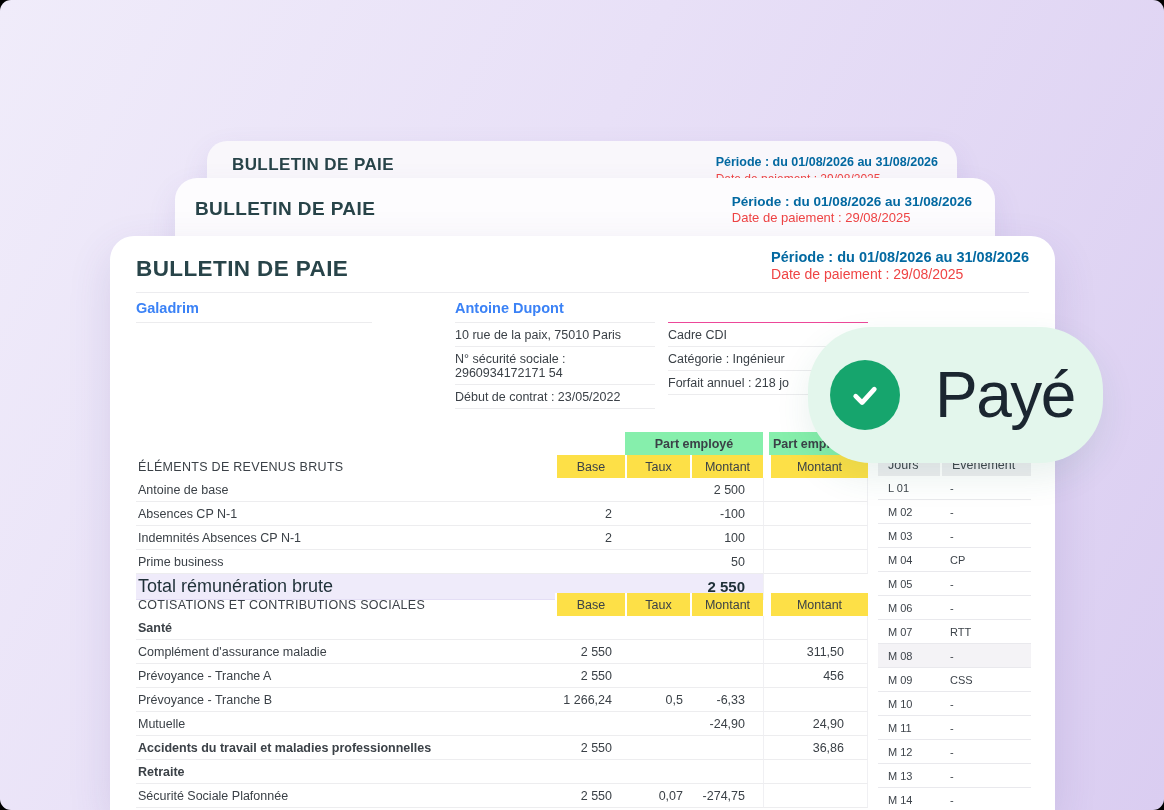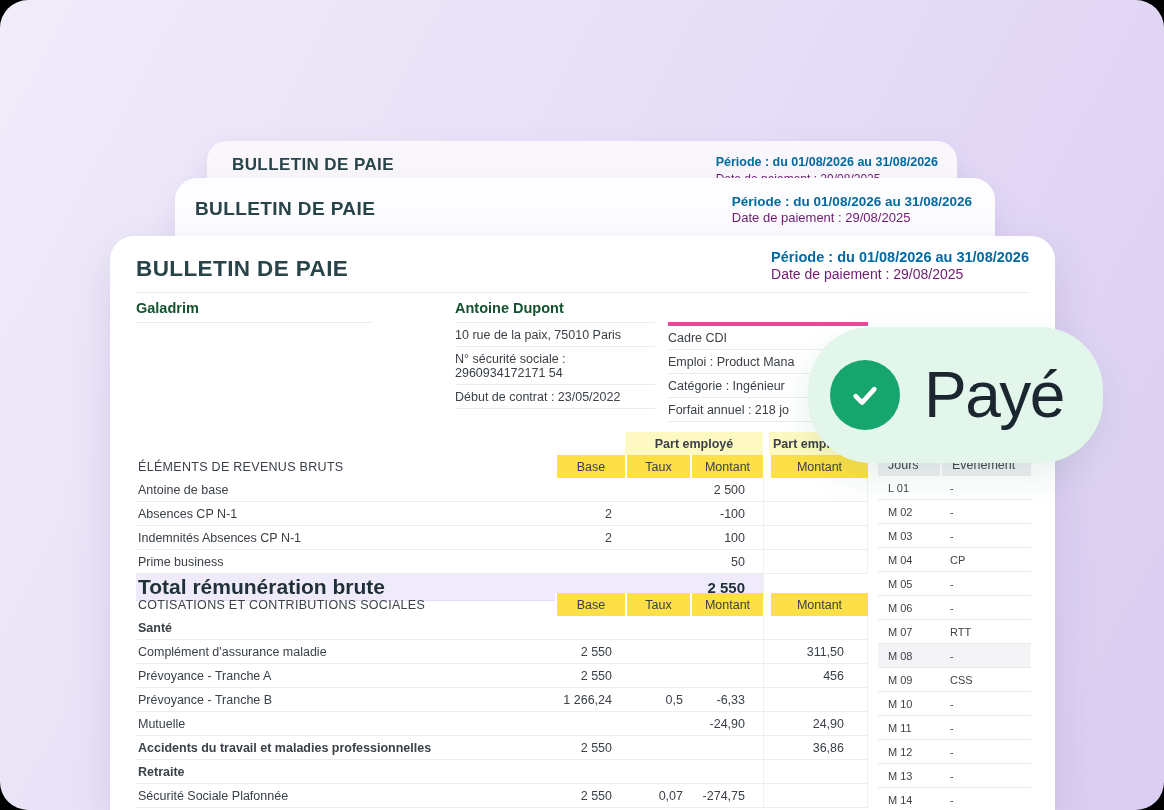--- a/index.html
+++ b/index.html
@@ -1,65 +1,65 @@
 <!DOCTYPE html>
 <html><head>
 <meta charset="utf-8">
 <style>
   html,body{margin:0;padding:0;width:1164px;height:810px;background:#000;overflow:hidden;
     font-family:"Liberation Sans","DejaVu Sans",sans-serif;}
-  .canvas{position:absolute;inset:0;border-radius:28px;overflow:hidden;
+  .canvas{position:absolute;inset:0;border-radius:11px;overflow:hidden;
     background:linear-gradient(118deg,#f0ecfa 0%,#e8e0f7 42%,#dacdf1 100%);}
   .card{position:absolute;background:#fff;}
   .card-back2{left:207px;top:141px;width:750px;height:70px;border-radius:20px;background:#f9f7fb;
     box-shadow:0 10px 28px rgba(93,70,160,.10);z-index:1;}
   .card-back1{left:175px;top:178px;width:820px;height:84px;border-radius:22px;background:#fdfcfe;
     box-shadow:0 12px 30px rgba(93,70,160,.10);z-index:2;}
   .card-main{left:110px;top:236px;width:945px;height:574px;border-radius:24px 24px 0 0;background:#ffffff;
     box-shadow:0 16px 44px rgba(80,58,145,.14);z-index:3;}
   .bp-title{position:absolute;color:#284449;font-weight:700;letter-spacing:.4px;}
   .t3{left:25px;top:14px;font-size:17px;}
   .t2{left:20px;top:20px;font-size:19px;}
   .t1{left:26px;top:20px;font-size:22.5px;}
   .pblock{position:absolute;text-align:left;}
   .pb3{right:19px;top:13px;} .pb3 .per{font-size:12.5px;} .pb3 .pdate{font-size:12px;}
   .pb2{right:23px;top:15px;} .pb2 .per{font-size:13.5px;} .pb2 .pdate{font-size:13px;}
   .pb1{right:26px;top:13px;} .pb1 .per{font-size:14.5px;} .pb1 .pdate{font-size:14px;}
   .per{font-weight:700;color:#0369a1;line-height:17px;}
-  .pdate{color:#701a75;line-height:16px;}
+  .pdate{color:#ef4444;line-height:16px;}
   .head-rule{position:absolute;left:26px;right:26px;top:56px;height:1px;background:#ececef;}
   .info-col{position:absolute;top:64px;}
   .ic1{left:26px;width:236px;} .ic2{left:345px;width:200px;}
-  .ic3{left:558px;width:200px;top:86px;border-top:4px solid #ec4899;}
-  .info-name{font-size:14.5px;font-weight:700;color:#14532d;padding:0 0 6px 0;border-bottom:1px solid #ececee;}
+  .ic3{left:558px;width:200px;top:86px;border-top:1px solid #ec4899;}
+  .info-name{font-size:14.5px;font-weight:700;color:#3b82f6;padding:0 0 6px 0;border-bottom:1px solid #ececee;}
   .info-row{font-size:12.5px;color:#3b4147;line-height:14px;padding:5px 0 4px 0;border-bottom:1px solid #ececee;white-space:pre-line;}
   
   .badge{position:absolute;left:698px;top:91px;width:295px;height:136px;border-radius:63px;background:#e3f6ec;
-    display:flex;align-items:center;z-index:30;box-shadow:0 14px 34px rgba(40,120,85,.10);}
+    display:flex;align-items:center;z-index:30;box-shadow:0 14px 34px rgba(40,120,85,.10);gap:11px;}
   .badge-circle{width:70px;height:70px;border-radius:50%;background:#16a56d;margin-left:22px;flex:0 0 auto;
     display:flex;align-items:center;justify-content:center;}
   .badge-text{margin-left:24px;font-size:64px;font-weight:500;color:#1b2630;letter-spacing:-1.5px;line-height:1;}
   
   table{border-collapse:separate;border-spacing:0;table-layout:fixed;}
   .pay-table{position:absolute;left:26px;width:732px;}
   .gross{top:196px;} .cotis{top:357px;}
   .pay-table td,.pay-table th{height:21px;font-size:12.5px;color:#3b4147;overflow:hidden;white-space:nowrap;}
   .pay-table td{border-bottom:1px solid #ededef;}
   .sec-th{text-align:left;font-weight:400;font-size:11px;letter-spacing:.3px;color:#3d444b;padding-left:2px;}
   .vh{background:#fde047;border-left:2px solid #fff;text-align:center;font-weight:400;}
-  .grp{background:#fef9c3;font-weight:700;text-align:center;height:20px;}
+  .grp{background:#86efac;font-weight:700;text-align:center;height:20px;}
   .nobg{background:transparent;border:none;}
   .lbl{padding-left:2px;}
   .bold{font-weight:700;color:#2b353d;}
   .r{text-align:right;}
   .c-base{padding-right:13px;} .c-taux{padding-right:7px;} .c-mont{padding-right:18px;} .c-emp{padding-right:23px;}
   td.gapc{border-bottom:1px solid #ededef;border-left:1px solid #f0f0f3;}
   td.empb{border-right:1px solid #f0f0f3;}
   .tot td{background:#efebfa;border-bottom:1px solid #e4def5;height:23px;}
-  .tot td.lbl{font-size:21px;font-weight:700;color:#1f3038;margin-top:27px;}
+  .tot td.lbl{font-size:18px;font-weight:400;color:#1f3038;margin-top:27px;}
   .tot td.c-mont{font-size:15px;font-weight:700;color:#1f3038;}
   .tot td.gapc,.tot td.empc{background:transparent;border-bottom:none;}
   
   .cal{position:absolute;left:768px;top:217px;width:153px;}
   .cal table{width:100%;}
   .cal th{background:#ededf0;font-weight:400;font-size:12.5px;color:#3d444b;text-align:left;height:21px;padding-left:10px;}
   .cal th + th{border-left:2px solid #fff;}
   .cal td{height:21px;font-size:11px;color:#3d434a;border-bottom:1px solid #e9e9ed;padding-left:10px;white-space:nowrap;}
   .cal tr.hl td{background:#f4f3f6;}
 </style>
@@ -103,21 +103,20 @@
       <div class="info-row">10 rue de la paix, 75010 Paris</div>
           <div class="info-row">N° sécurité sociale : 2960934172171 54</div>
           <div class="info-row">Début de contrat : 23/05/2022</div>
         </div>
     </div>
 
     <div class="info-col ic3">
       <div>
 
       <div class="info-row">Cadre CDI</div>
-          <div class="info-row">Emploi : Product Mana</div>
           <div class="info-row">Catégorie : Ingénieur</div>
           <div class="info-row">Forfait annuel : 218 jo</div>
         </div>
     </div>
 
     <div class="badge">
       <div class="badge-circle">
         <svg width="42" height="42" viewBox="0 0 72 72">
           <path d="M20 38 L31 49 L52 26" fill="none" stroke="#ffffff" stroke-width="8" stroke-linecap="round" stroke-linejoin="round"></path>
         </svg>

